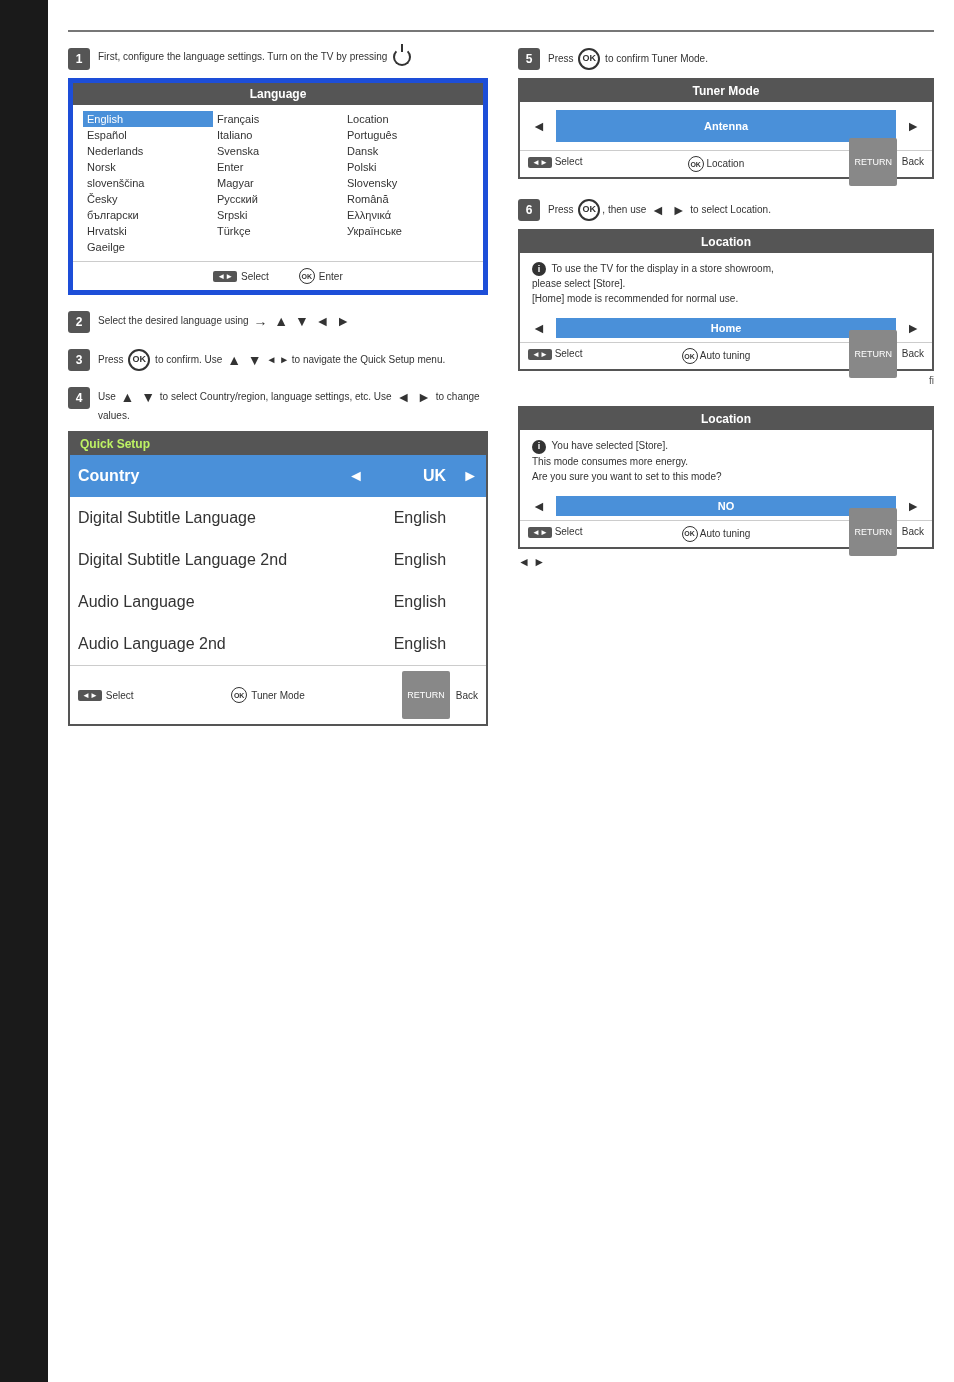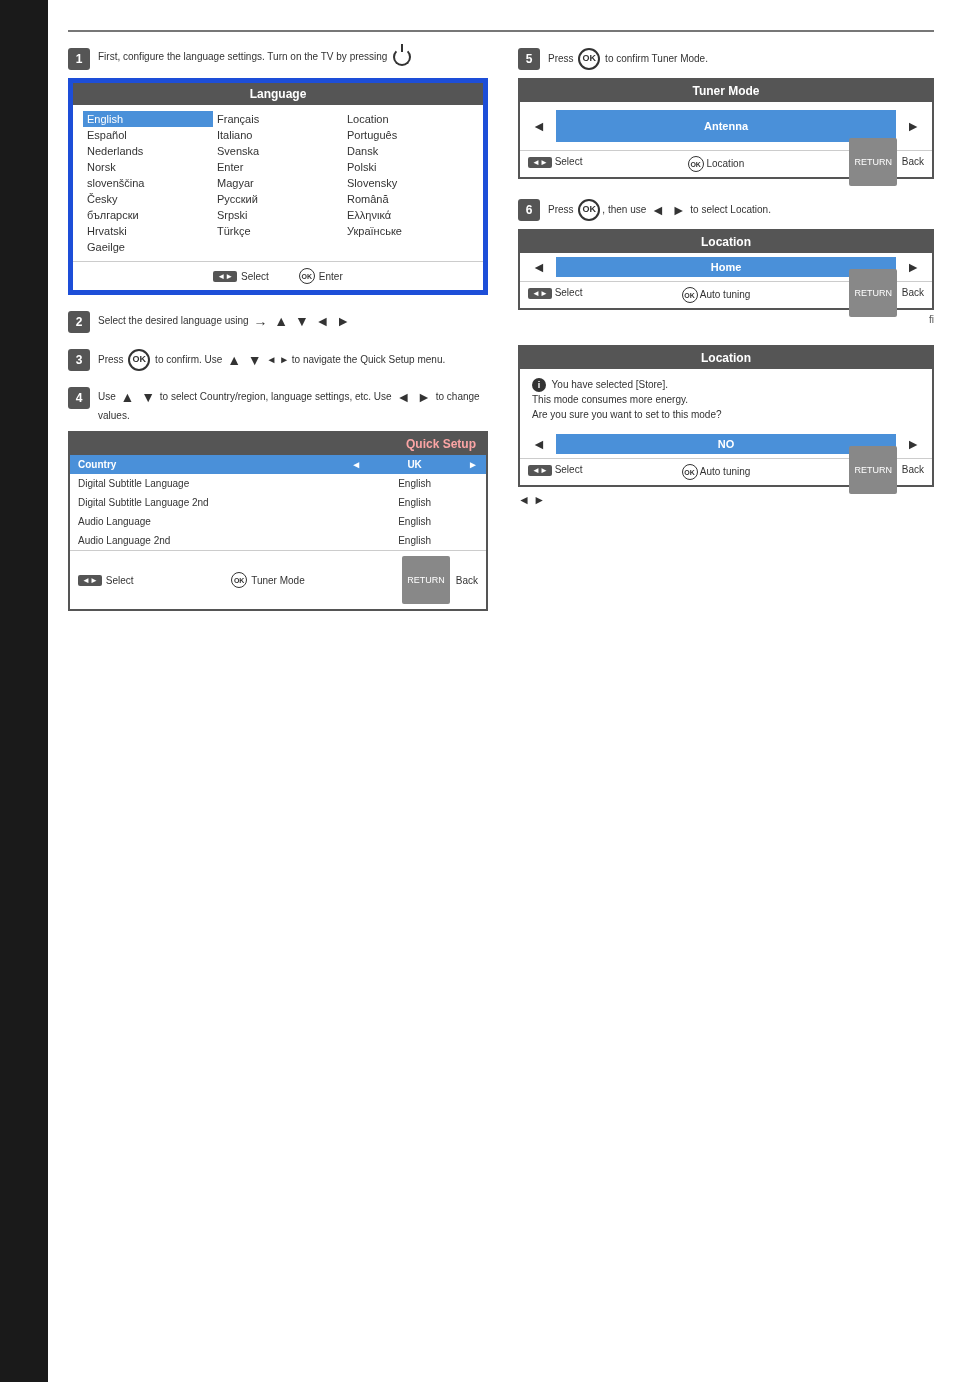--- a/index.html
+++ b/index.html
@@ -168,49 +168,49 @@
 
     
     .quick-setup-panel {
       border: 2px solid #555;
       background: #fff;
       margin-top: 8px;
     }
 
     .qs-header {
       background: #555;
-      color: #fca5a5;
+      color: #bef264;
       padding: 4px 10px;
       font-size: 12px;
       font-weight: bold;
-      text-align: right;
+      text-align: left;
     }
 
     .qs-table {
       width: 100%;
       border-collapse: collapse;
     }
 
     .qs-table tr td {
-      padding: 4px 8px;
-      font-size: 10px;
+      padding: 12px 8px;
+      font-size: 16px;
       color: #333;
     }
 
     .qs-table tr:first-child {
       background: #4a90d9;
     }
 
     .qs-table tr:first-child td {
       color: #fff;
       font-weight: bold;
     }
 
     .qs-table .right-val {
-      text-align: center;
+      text-align: right;
     }
 
     .qs-footer {
       display: flex;
       justify-content: space-between;
       padding: 5px 8px;
       border-top: 1px solid #ccc;
       font-size: 10px;
       color: #333;
     }
@@ -609,20 +609,26 @@
           <span class="step-description">
             Press <span class="ok-circle">OK</span>,
             then use <span class="arrow">◄</span>
             <span class="arrow">►</span>
             to select Location.
           </span>
         </div>
 
         <div class="location-panel">
           <div class="location-header">Location</div>
+          <div class="location-body">
+            <span class="info-icon">i</span>
+            <span>To use the TV for the display in a store showroom,</span><br>
+            <span>please select [Store].</span><br>
+            <span>[Home] mode is recommended for normal use.</span>
+          </div>
           <div class="location-select-row">
             <span class="chevron-left">◄</span>
             <div class="location-value">Home</div>
             <span class="chevron-right">►</span>
           </div>
           <div class="location-footer">
             <span>
               <span class="nav-icon-sm">◄►</span>
               <span>Select</span>
             </span>

